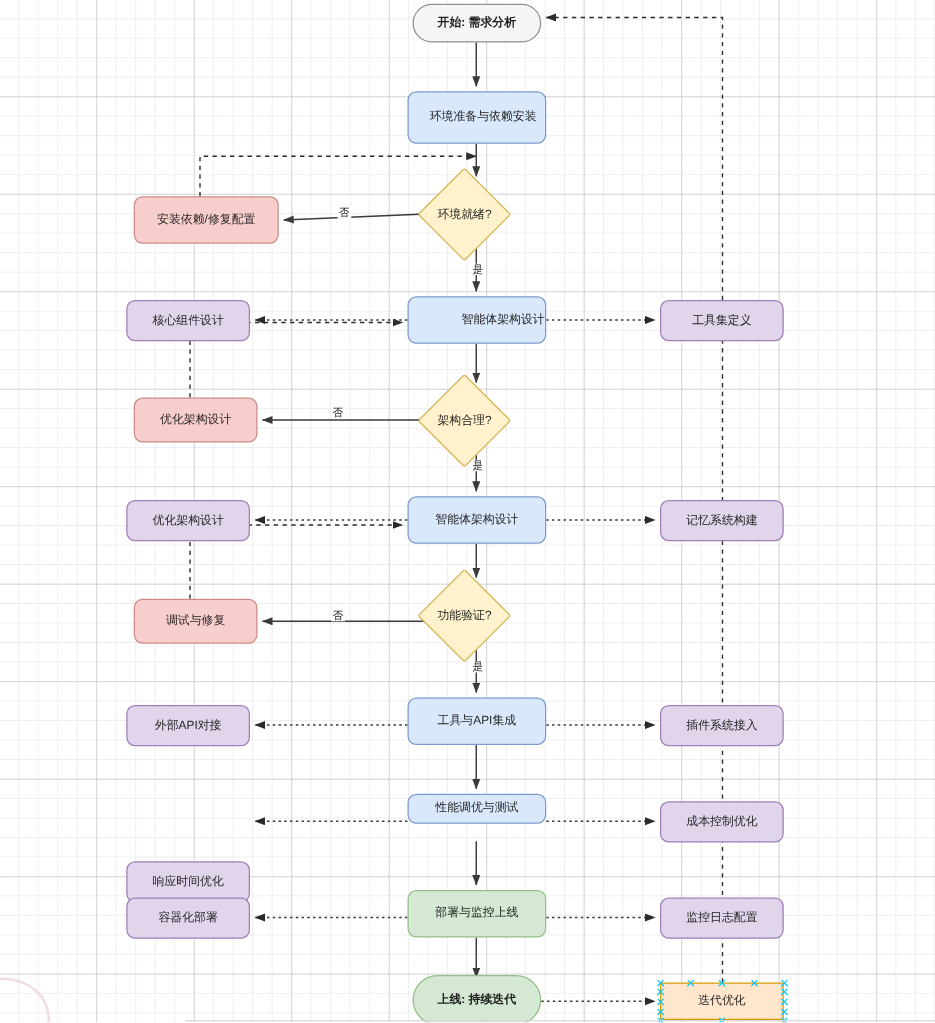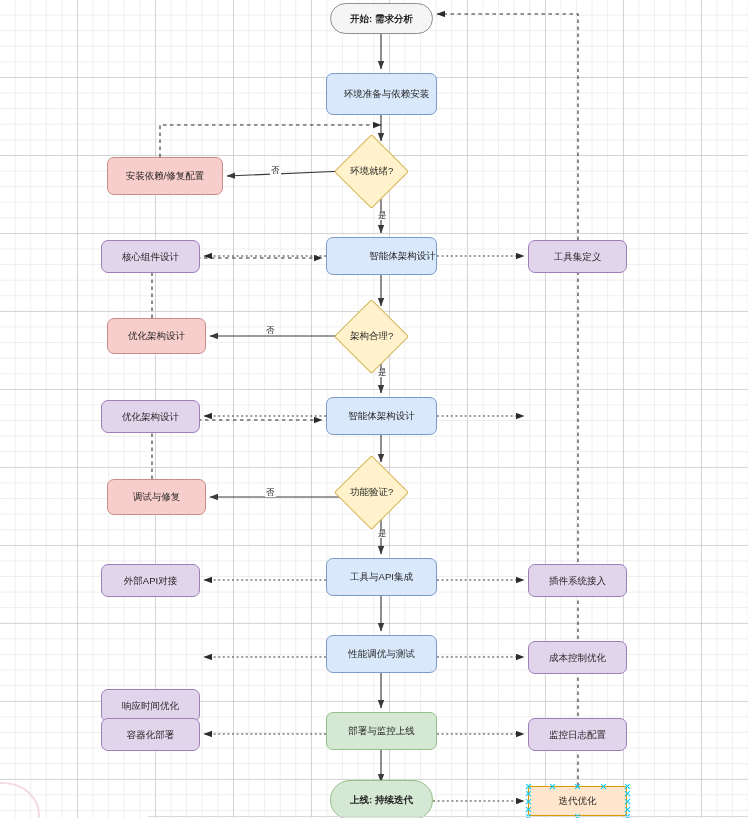--- a/index.html
+++ b/index.html
@@ -144,20 +144,23 @@
   </div>
 
   <div class="node n-blue" style="left:326px;top:397px;width:111px;height:38px;">
     <span>智能体架构设计</span>
   </div>
 
   <div class="node n-purple" style="left:101px;top:400px;width:99px;height:33px;">
     <span>优化架构设计</span>
   </div>
 
+  <div class="node n-purple" style="left:528px;top:400px;width:99px;height:33px;">
+    <span>记忆系统构建</span>
+  </div>
 
   <div class="diamond" style="left:345px;top:466px;width:53px;height:53px;">
     <span>功能验证?</span>
   </div>
 
   <div class="node n-red" style="left:107px;top:479px;width:99px;height:36px;">
     <span>调试与修复</span>
   </div>
 
   <div class="node n-blue" style="left:326px;top:558px;width:111px;height:38px;">
@@ -165,21 +168,21 @@
   </div>
 
   <div class="node n-purple" style="left:101px;top:564px;width:99px;height:33px;">
     <span>外部API对接</span>
   </div>
 
   <div class="node n-purple" style="left:528px;top:564px;width:99px;height:33px;">
     <span>插件系统接入</span>
   </div>
 
-  <div class="node n-blue" style="left:326px;top:635px;width:111px;height:38px;">
+  <div class="node n-blue" style="left:326px;top:635px;width:111px;height:24px;">
     <span>性能调优与测试</span>
   </div>
 
   <div class="node n-purple" style="left:101px;top:641px;width:99px;height:33px;margin-top:48px;">
     <span>响应时间优化</span>
   </div>
 
   <div class="node n-purple" style="left:528px;top:641px;width:99px;height:33px;">
     <span>成本控制优化</span>
   </div>

